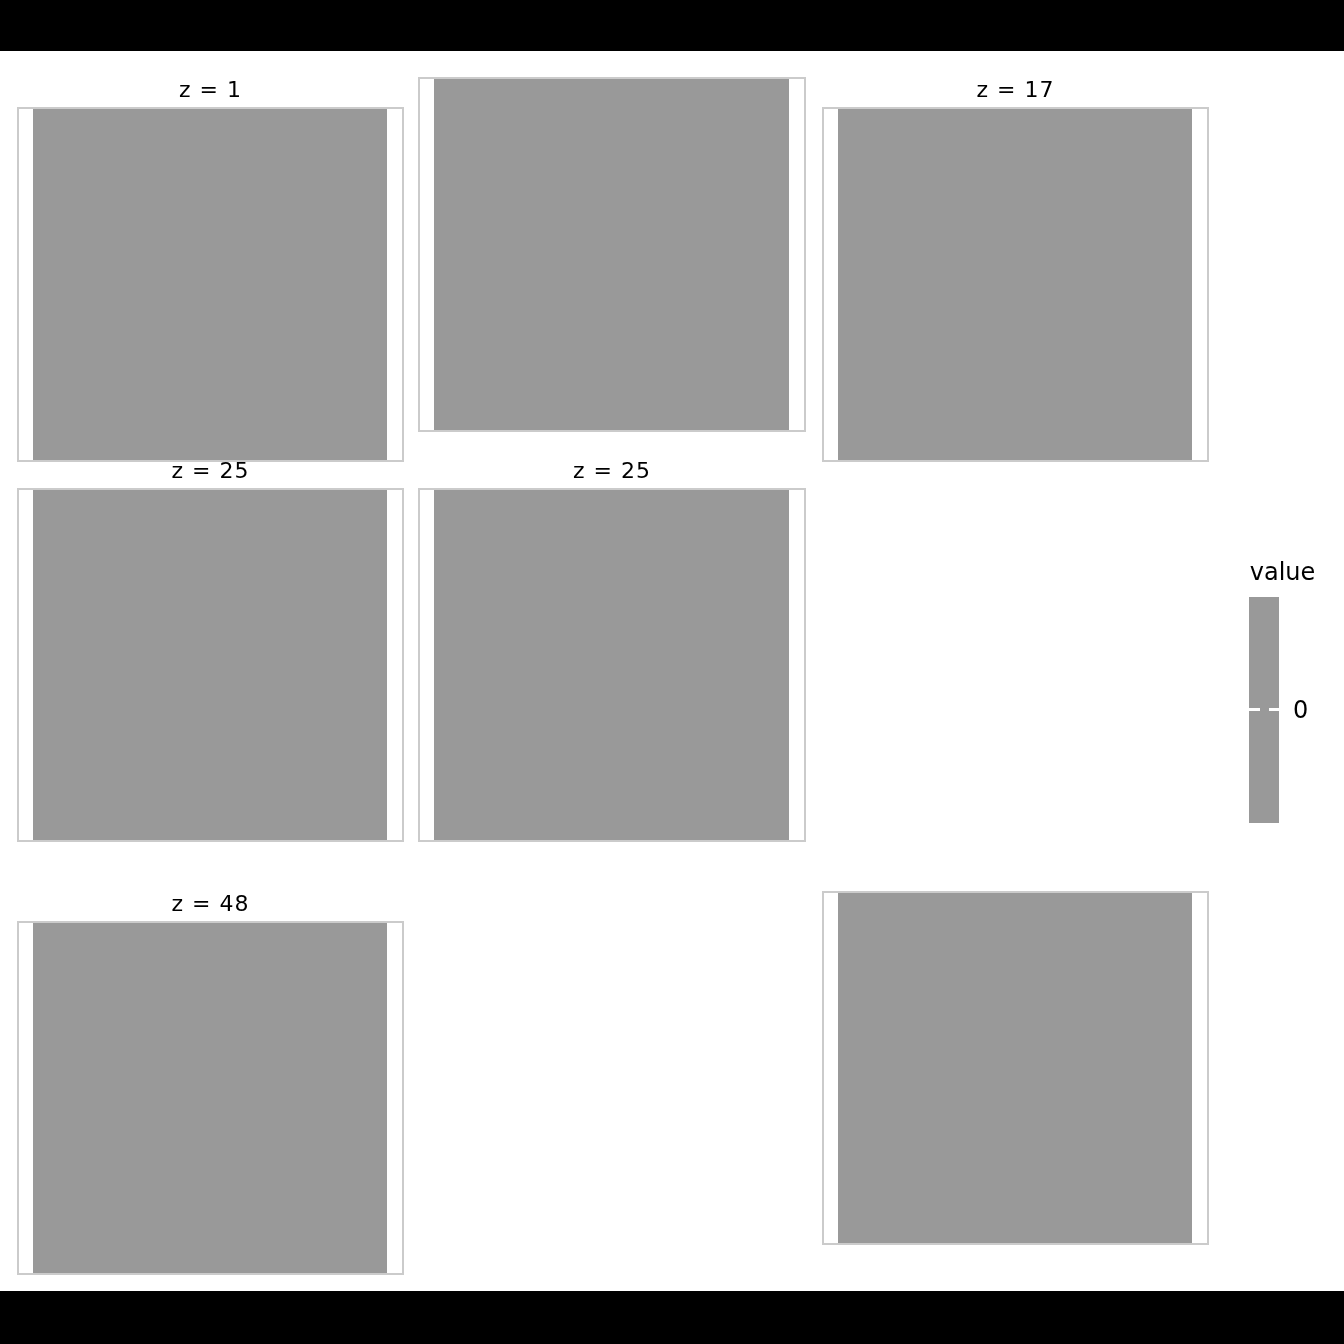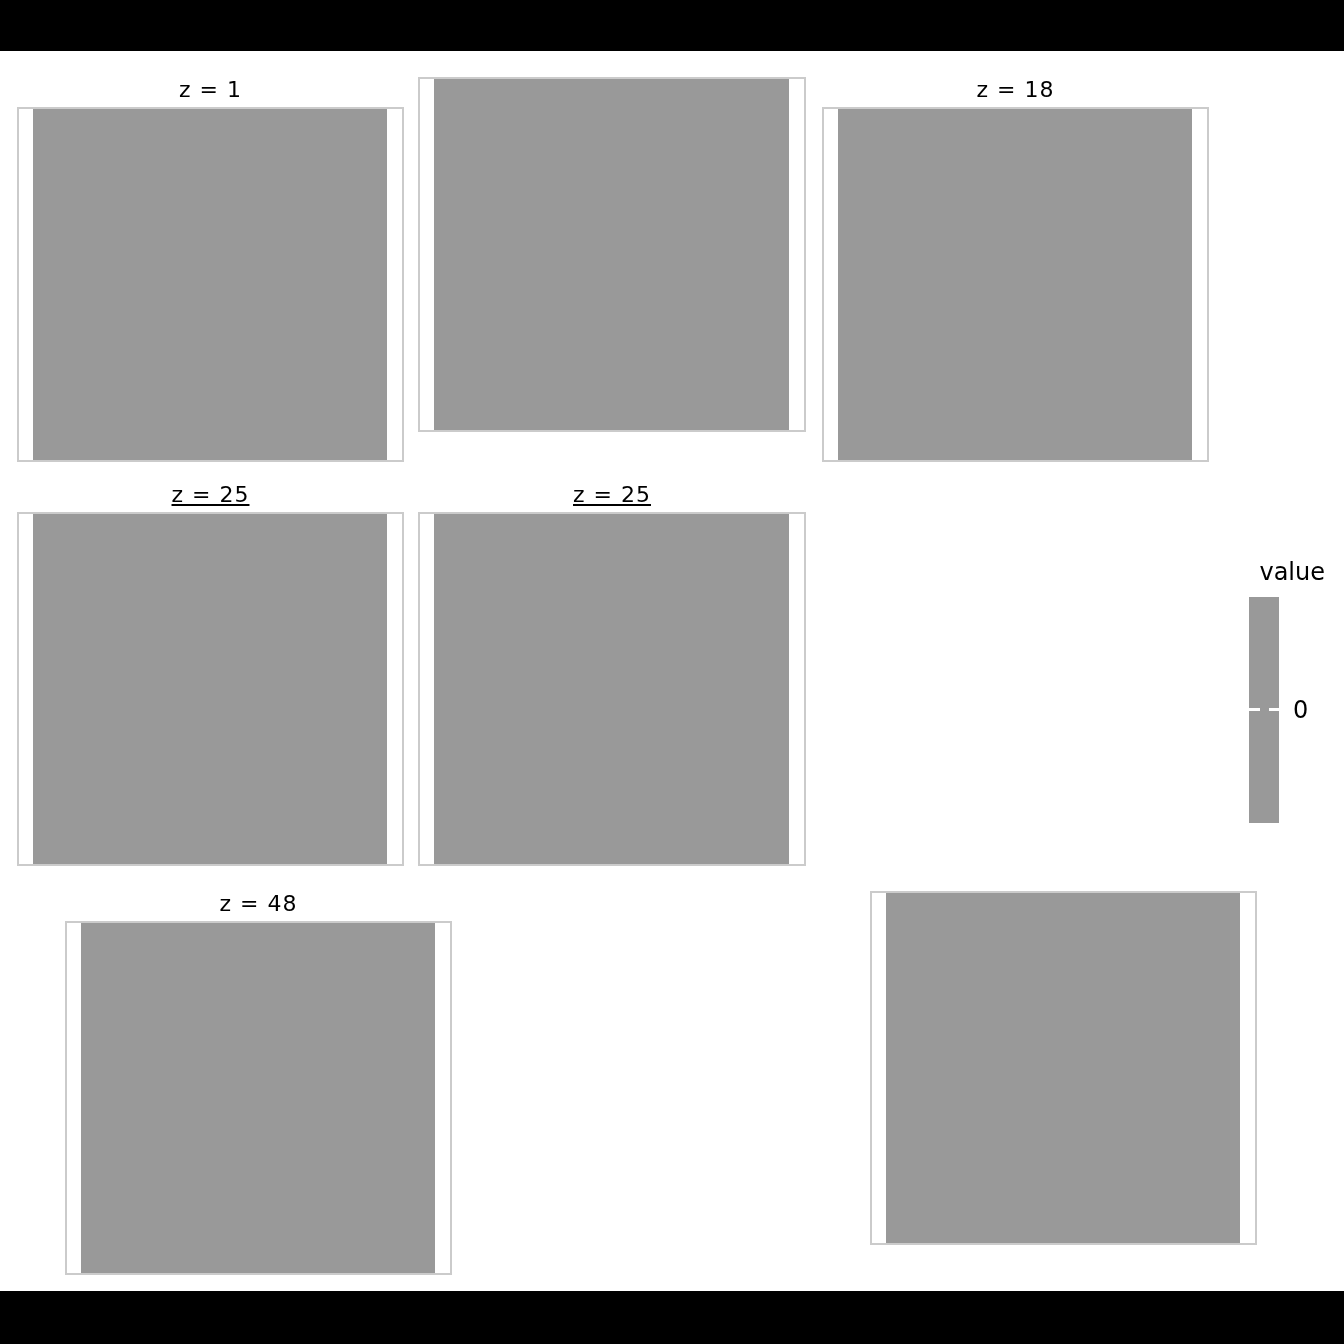--- a/index.html
+++ b/index.html
@@ -50,33 +50,33 @@
     left: 14px;
     right: 15px;
     background: #999999;
   }
 
   
   .col-0 { left: 17px;  width: 387px; }
   .col-1 { left: 418px; width: 388px; }
   .col-2 { left: 822px; width: 387px; }
   .row-0 { top: 77px; }
-  .row-1 { top: 482px; text-decoration: underline; }
-  .row-2 { top: 891px; margin-left: 48px; }
+  .row-1 { top: 458px; }
+  .row-2 { top: 891px; }
   .row-0 .facet-panel { height: 355px; }
   .row-1 .facet-panel { height: 354px; }
   .row-2 .facet-panel { height: 354px; }
 
   
   #legend-title {
     position: absolute;
     left: 1240px;
     top: 558px;
     width: 85px;
-    text-align: right;
+    text-align: center;
     font-size: 24px;
     line-height: 28px;
     color: #000000;
   }
   #colorbar {
     position: absolute;
     left: 1249px;
     top: 597px;
     width: 30px;
     height: 226px;
@@ -111,21 +111,21 @@
     <div class="facet-panel">
       <div class="raster"></div>
     </div>
   </div>
   <div class="facet row-0 col-1">
     <div class="facet-panel">
       <div class="raster"></div>
     </div>
   </div>
   <div class="facet row-0 col-2">
-    <div class="facet-title">z = 18</div>
+    <div class="facet-title">z = 17</div>
     <div class="facet-panel">
       <div class="raster"></div>
     </div>
   </div>
 
   <div class="facet row-1 col-0">
     <div class="facet-title">z = 25</div>
     <div class="facet-panel">
       <div class="raster"></div>
     </div>

